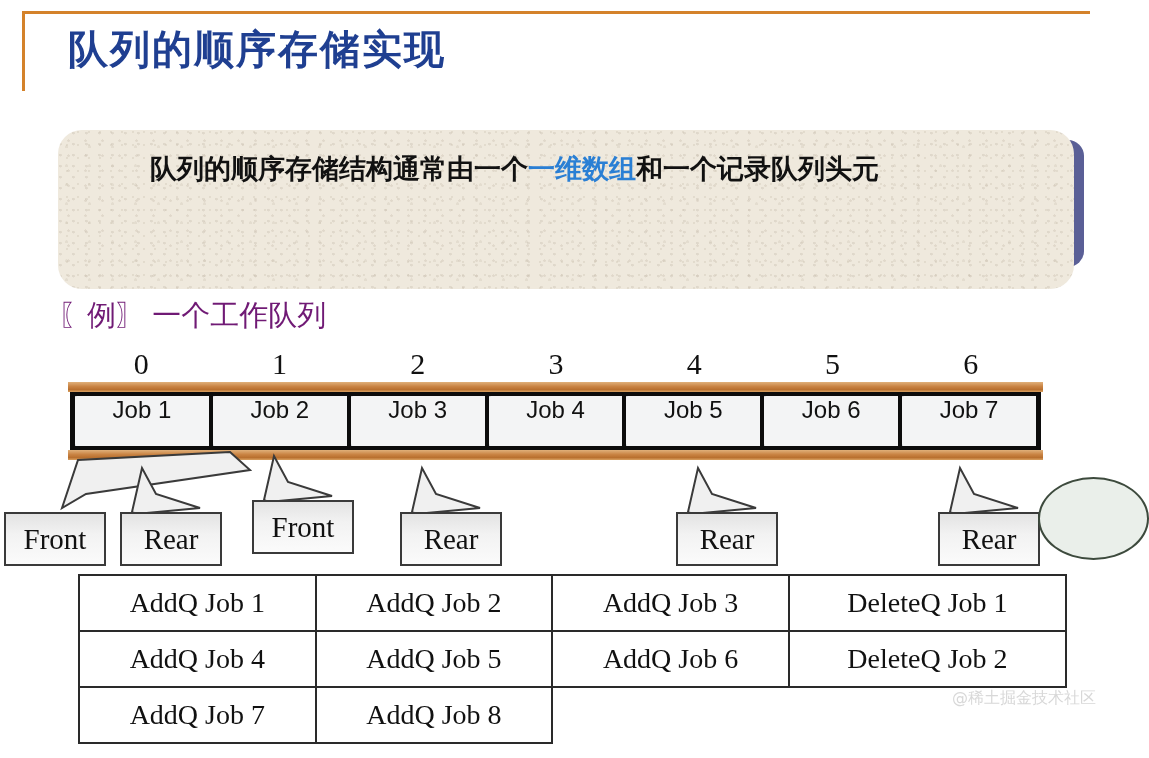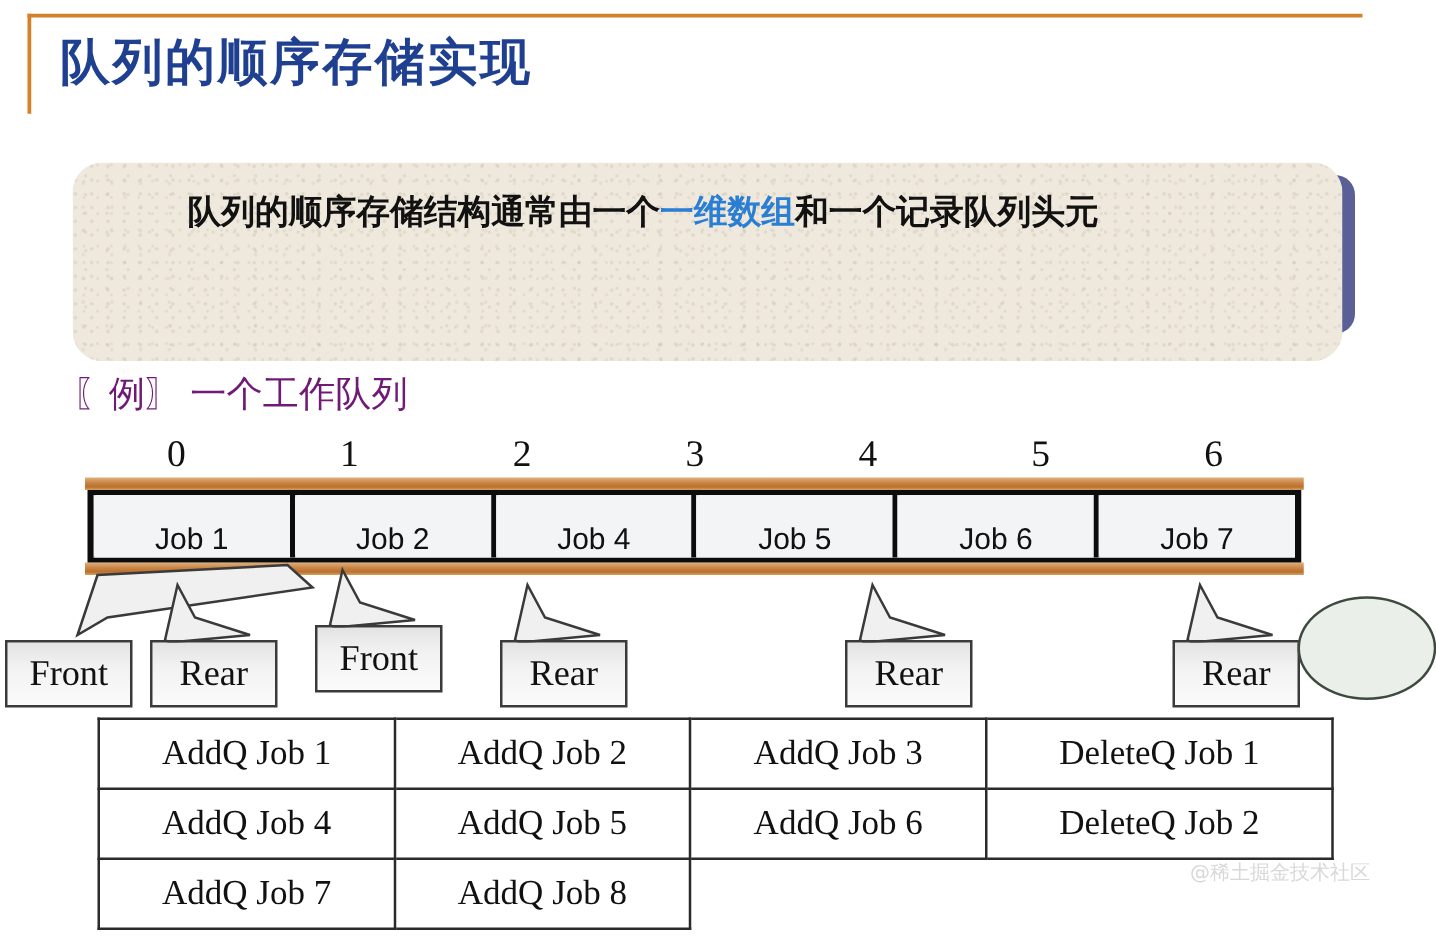--- a/index.html
+++ b/index.html
@@ -27,21 +27,21 @@
   #title-rule-left {
     position: absolute;
     left: 22px;
     top: 11px;
     width: 3px;
     height: 80px;
     background: #d4822a;
   }
   #page-title {
     position: absolute;
-    left: 48px;
+    left: 68px;
     top: 24px;
     font-family: "Liberation Serif", "DejaVu Serif", serif;
     font-weight: bold;
     font-size: 40px;
     line-height: 52px;
     color: #1f3f91;
     letter-spacing: 2px;
     white-space: nowrap;
   }
 
@@ -142,21 +142,21 @@
     border-bottom: 4px solid #0c0c0c;
     border-left: 5px solid #0c0c0c;
     border-right: 5px solid #0c0c0c;
     box-sizing: border-box;
   }
   .cell {
     flex: 1 1 0;
     position: relative;
     border-right: 4px solid #0c0c0c;
     display: flex;
-    align-items: flex-end;
+    align-items: flex-start;
     justify-content: center;
     background:
       linear-gradient(116deg, rgba(150,155,165,0.26) 0 1px, transparent 1px 9px),
       linear-gradient(44deg, rgba(140,146,158,0.20) 0 1px, transparent 1px 13px),
       linear-gradient(78deg, rgba(160,166,176,0.18) 0 1px, transparent 1px 21px),
       linear-gradient(160deg, rgba(130,138,150,0.14) 0 1px, transparent 1px 17px),
       #f3f4f5;
   }
   .cell:last-child { border-right: none; }
   .cell-label {
@@ -277,20 +277,23 @@
 
 <div id="array-wrap">
   <div class="wood top"></div>
   <div class="wood bot"></div>
   <div id="array-cells">
     <div class="cell">
         <span class="cell-label">Job 1</span>
       </div>
     <div class="cell">
         <span class="cell-label">Job 2</span>
+      </div>
+    <div class="cell">
+        <span class="cell-label">Job 3</span>
       </div>
     <div class="cell">
         <span class="cell-label">Job 4</span>
       </div>
     <div class="cell">
         <span class="cell-label">Job 5</span>
       </div>
     <div class="cell">
         <span class="cell-label">Job 6</span>
       </div>

